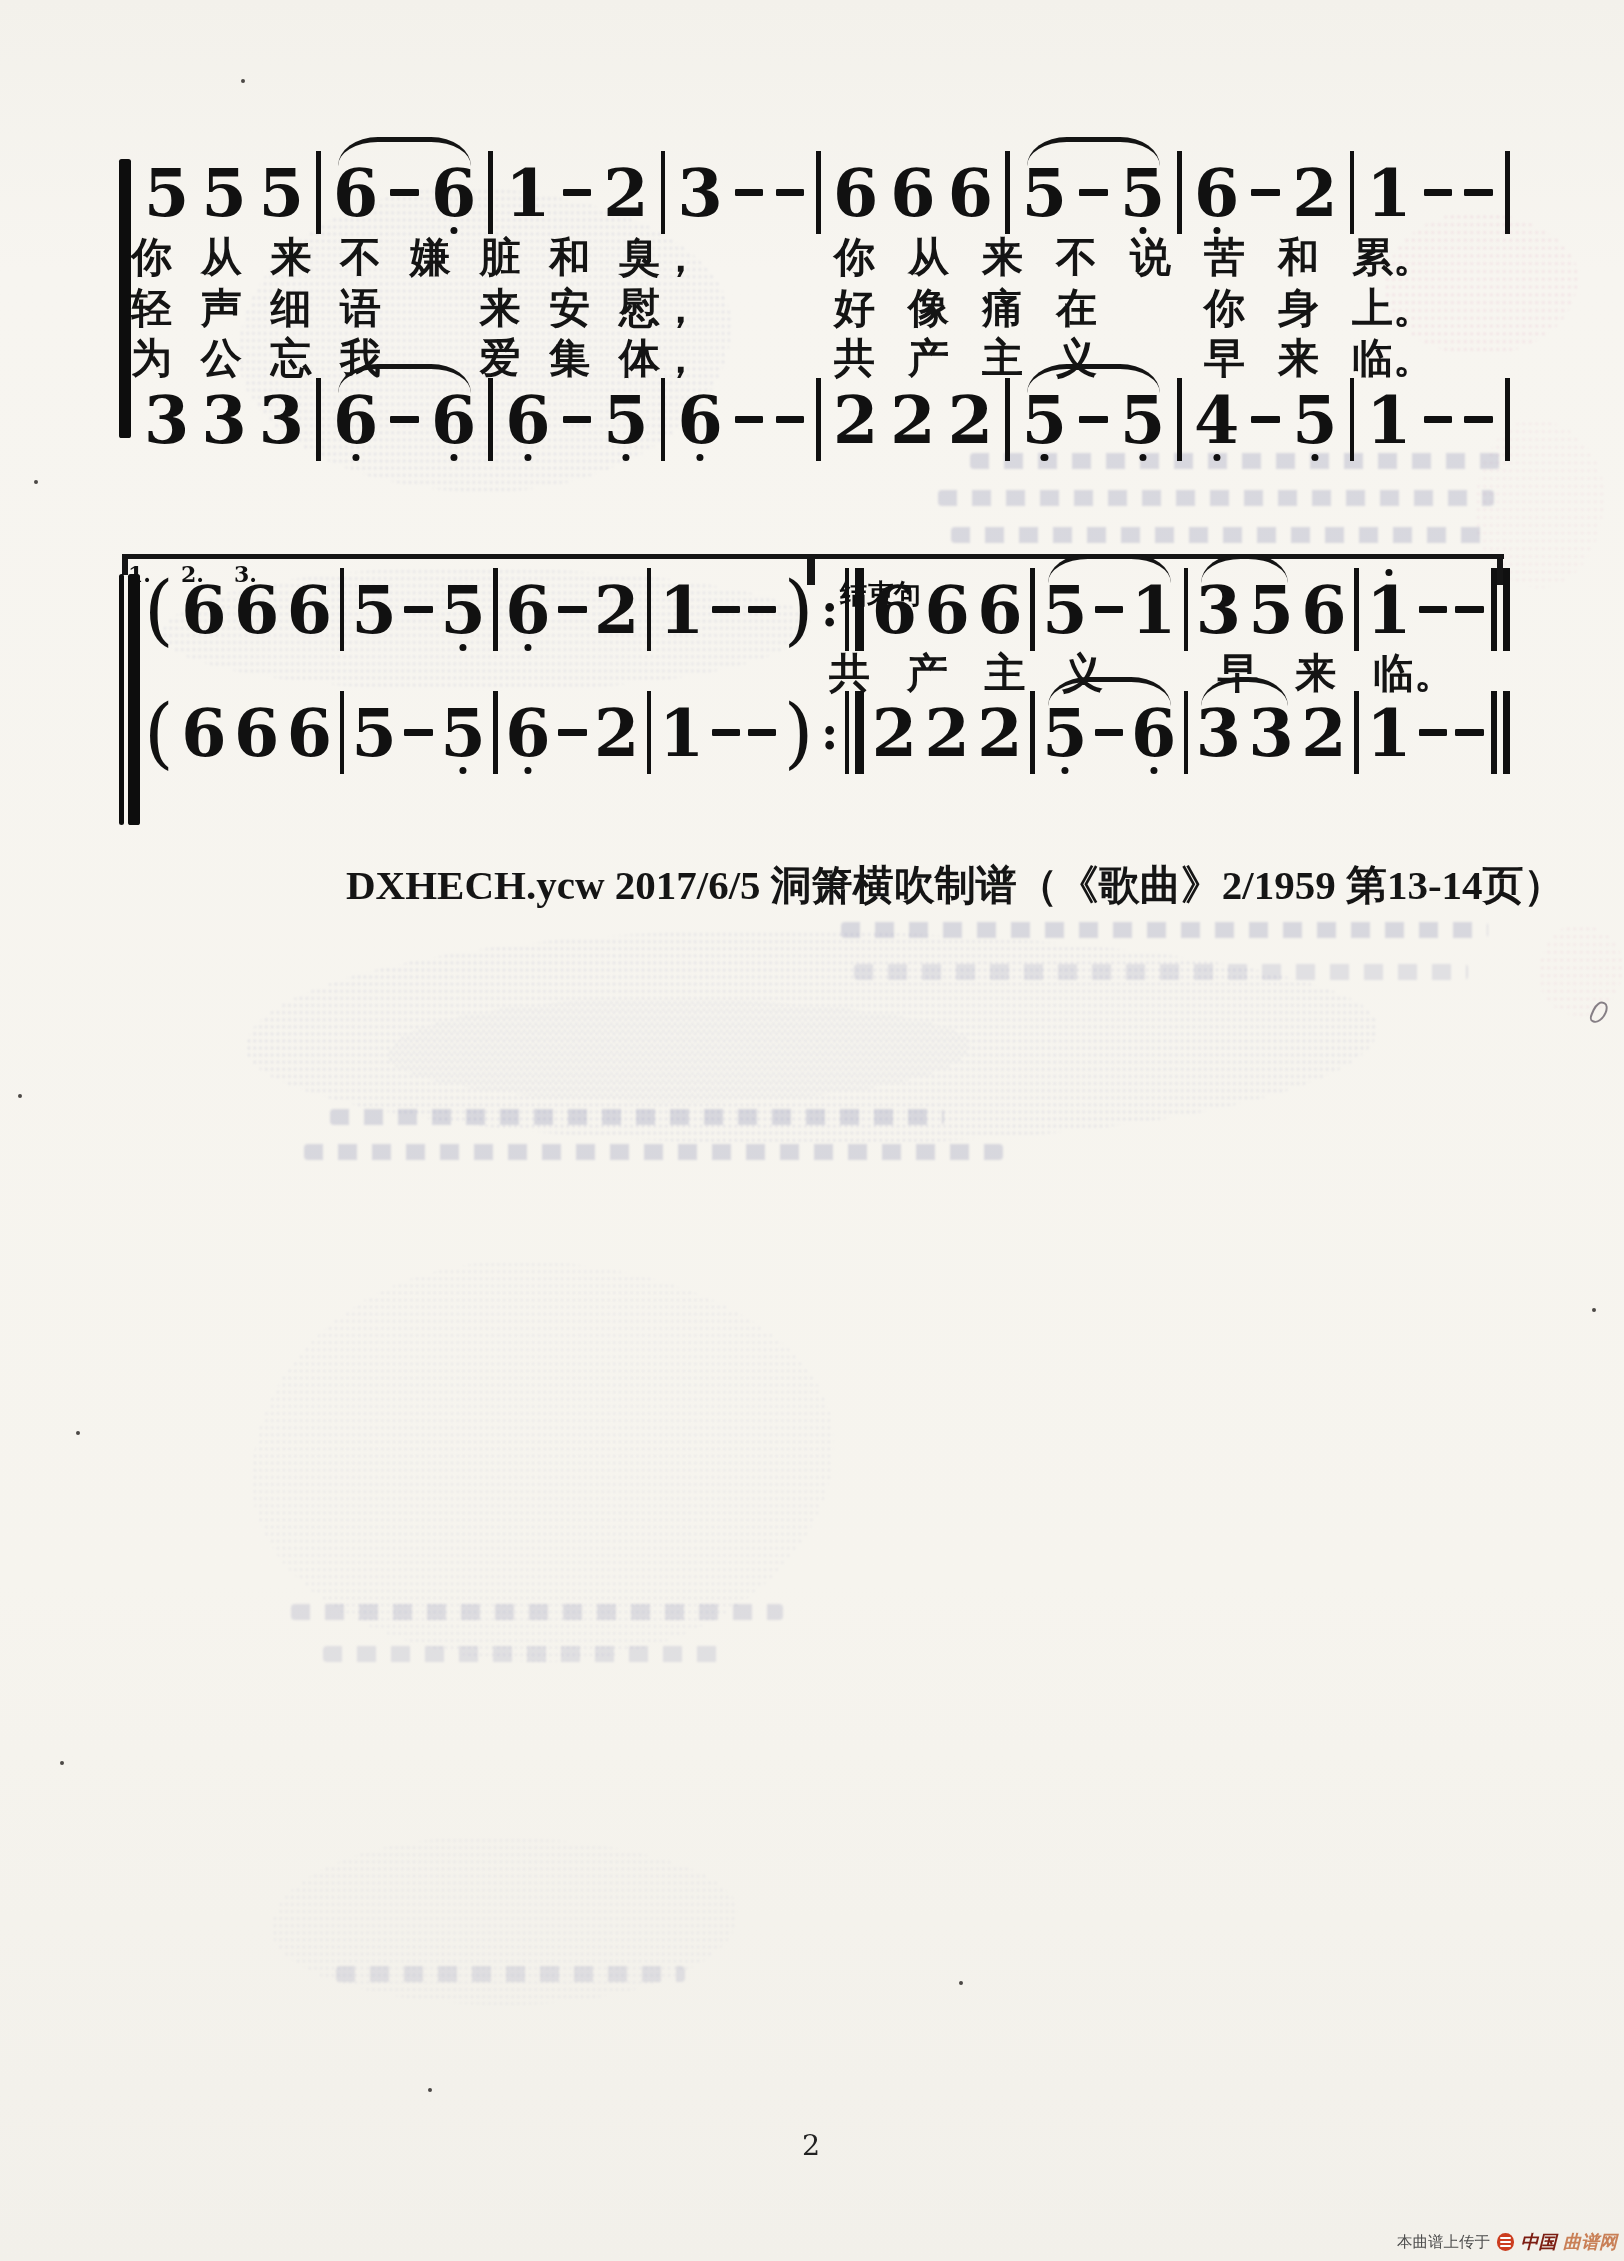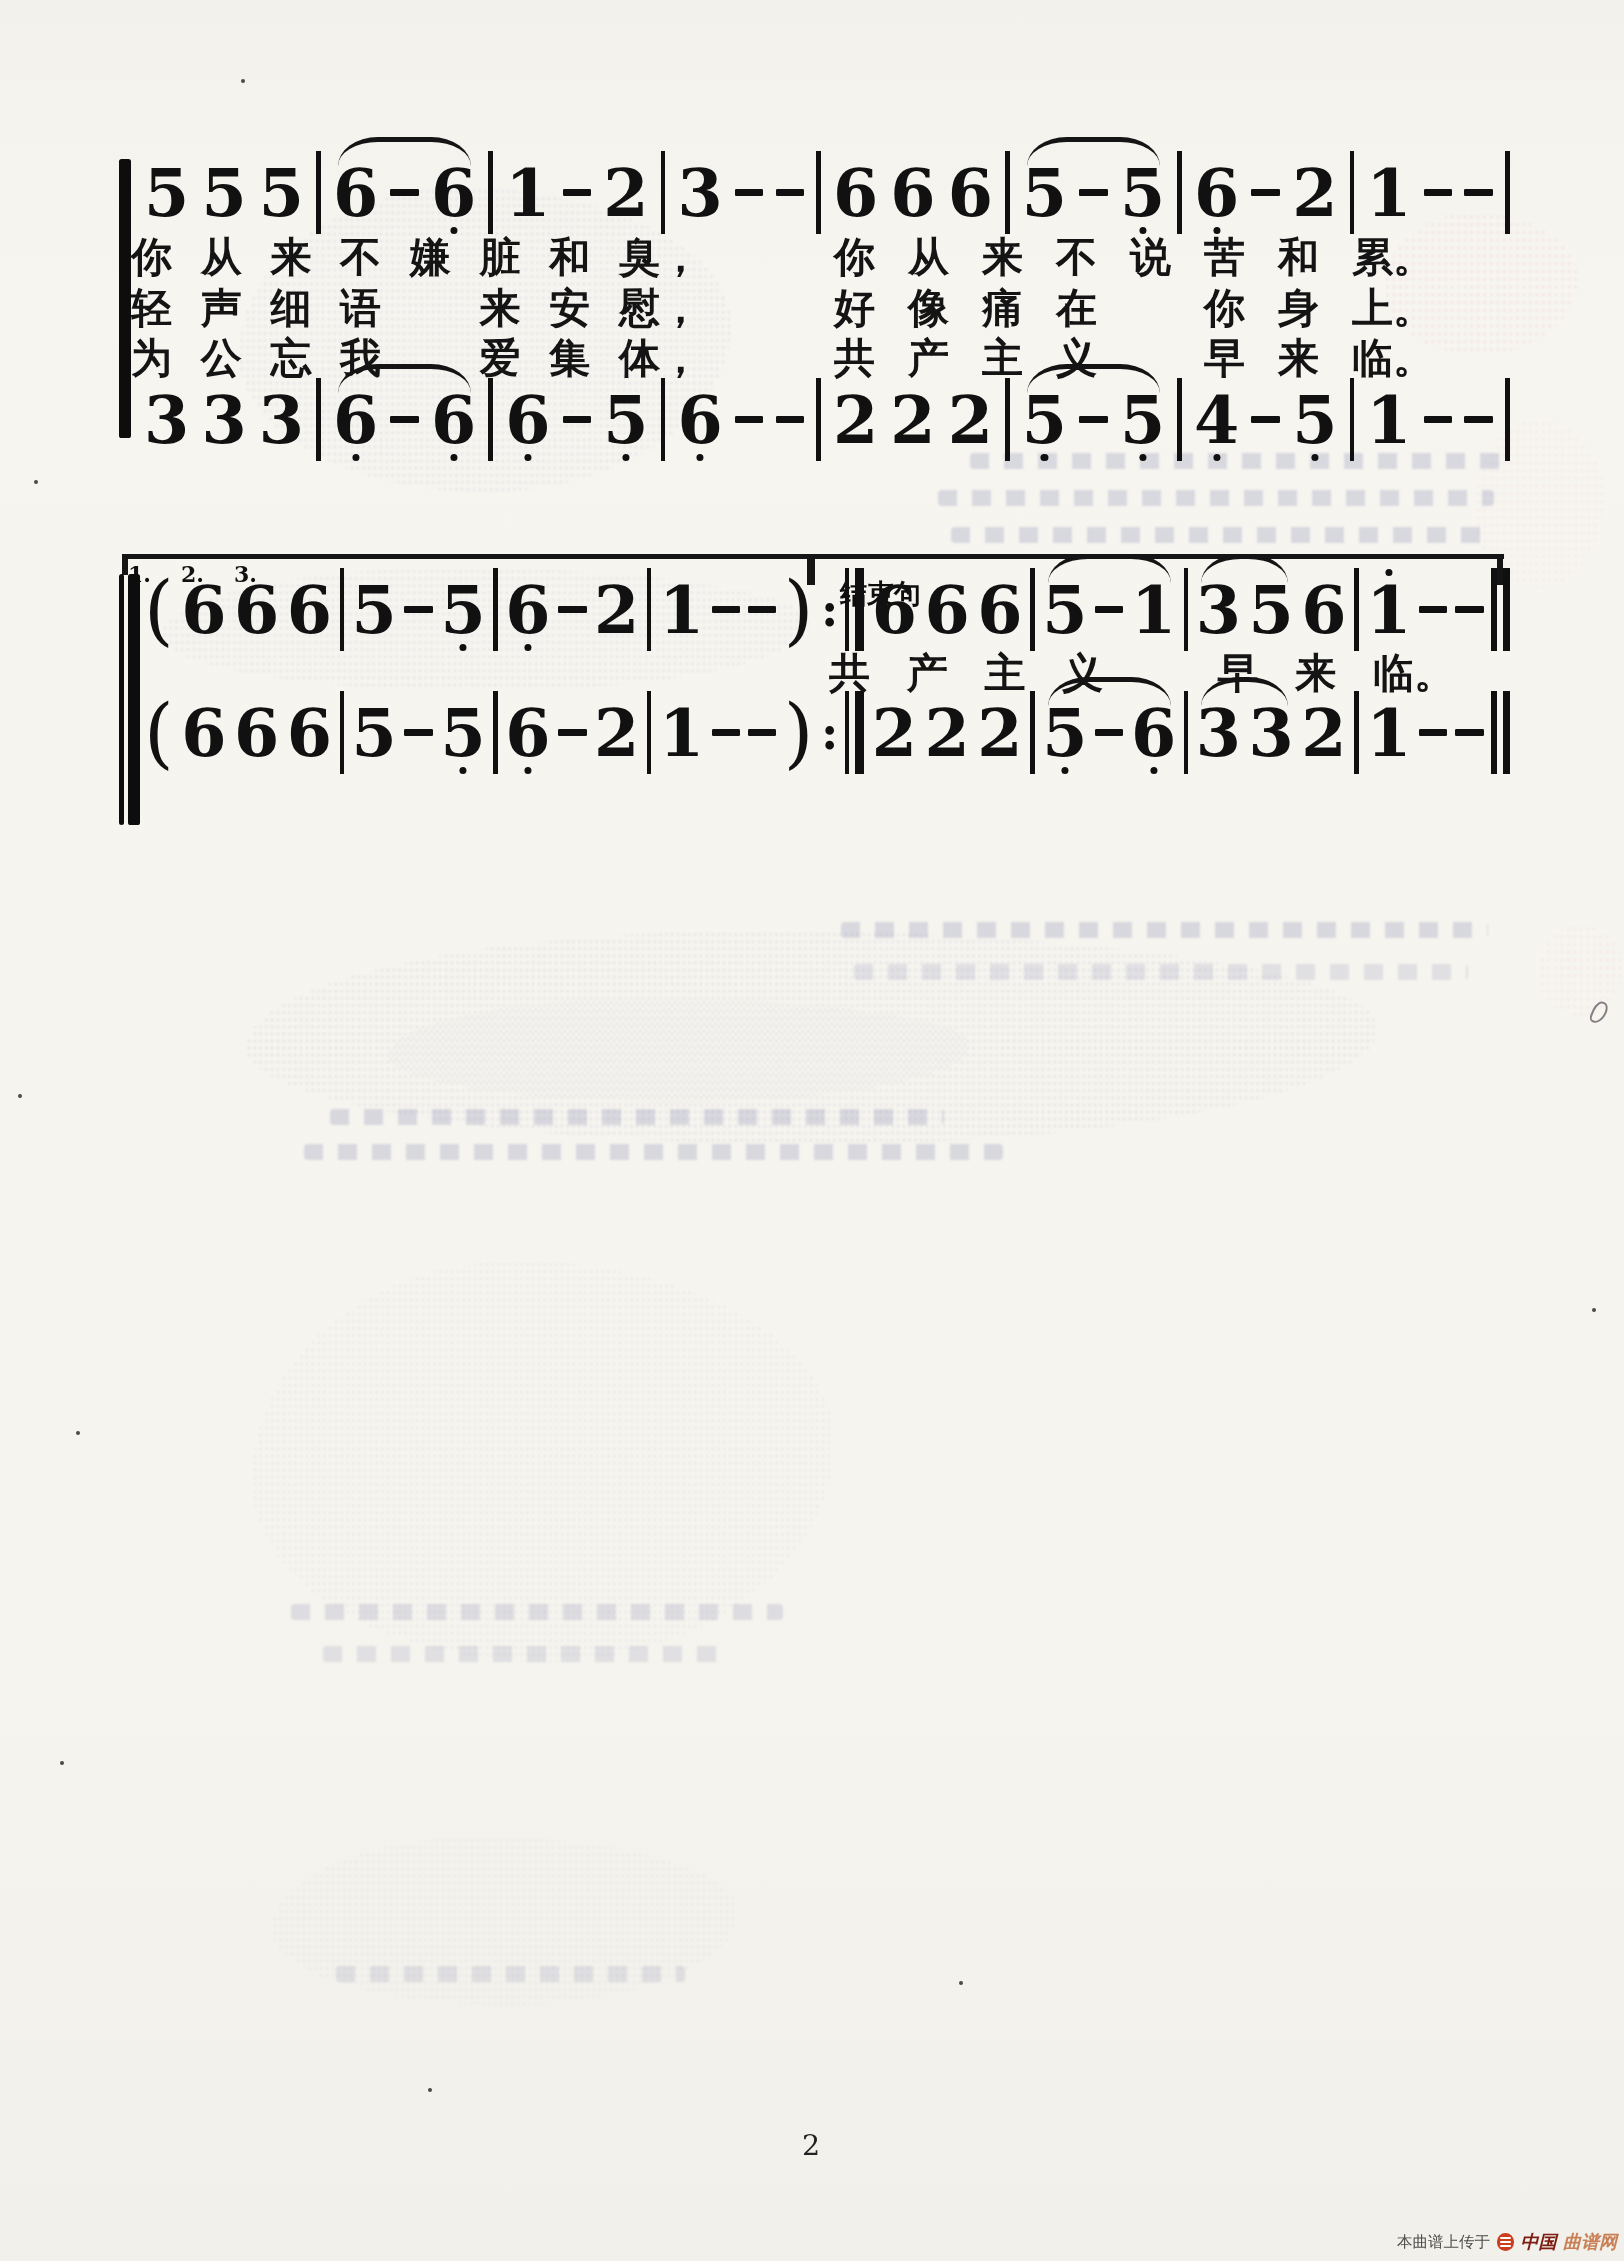--- a/index.html
+++ b/index.html
@@ -352,20 +352,21 @@
       <span class="dash"></span>
       <span class="dash"></span>
       <span class="dbar">
         <i class="b1"></i>
         <i class="b2"></i>
       </span>
       <div class="tie" style="left: 904px; width: 123px;"></div>
       <div class="tie" style="left: 1057px; width: 87px;"></div>
     </div>
 
+  <div class="credit" style="left:346px;top:858px;">DXHECH.ycw 2017/6/5 洞箫横吹制谱（《歌曲》2/1959 第13-14页）</div>
 
   <div class="page-number" style="left:802px;top:2129px;">2</div>
 
   <div class="watermark" style="left:1397px;top:2230px;">
     <span class="wm-prefix">本曲谱上传于</span>
     <span class="wm-logo">
         <i></i>
         <i></i>
         <i></i>
       </span>

